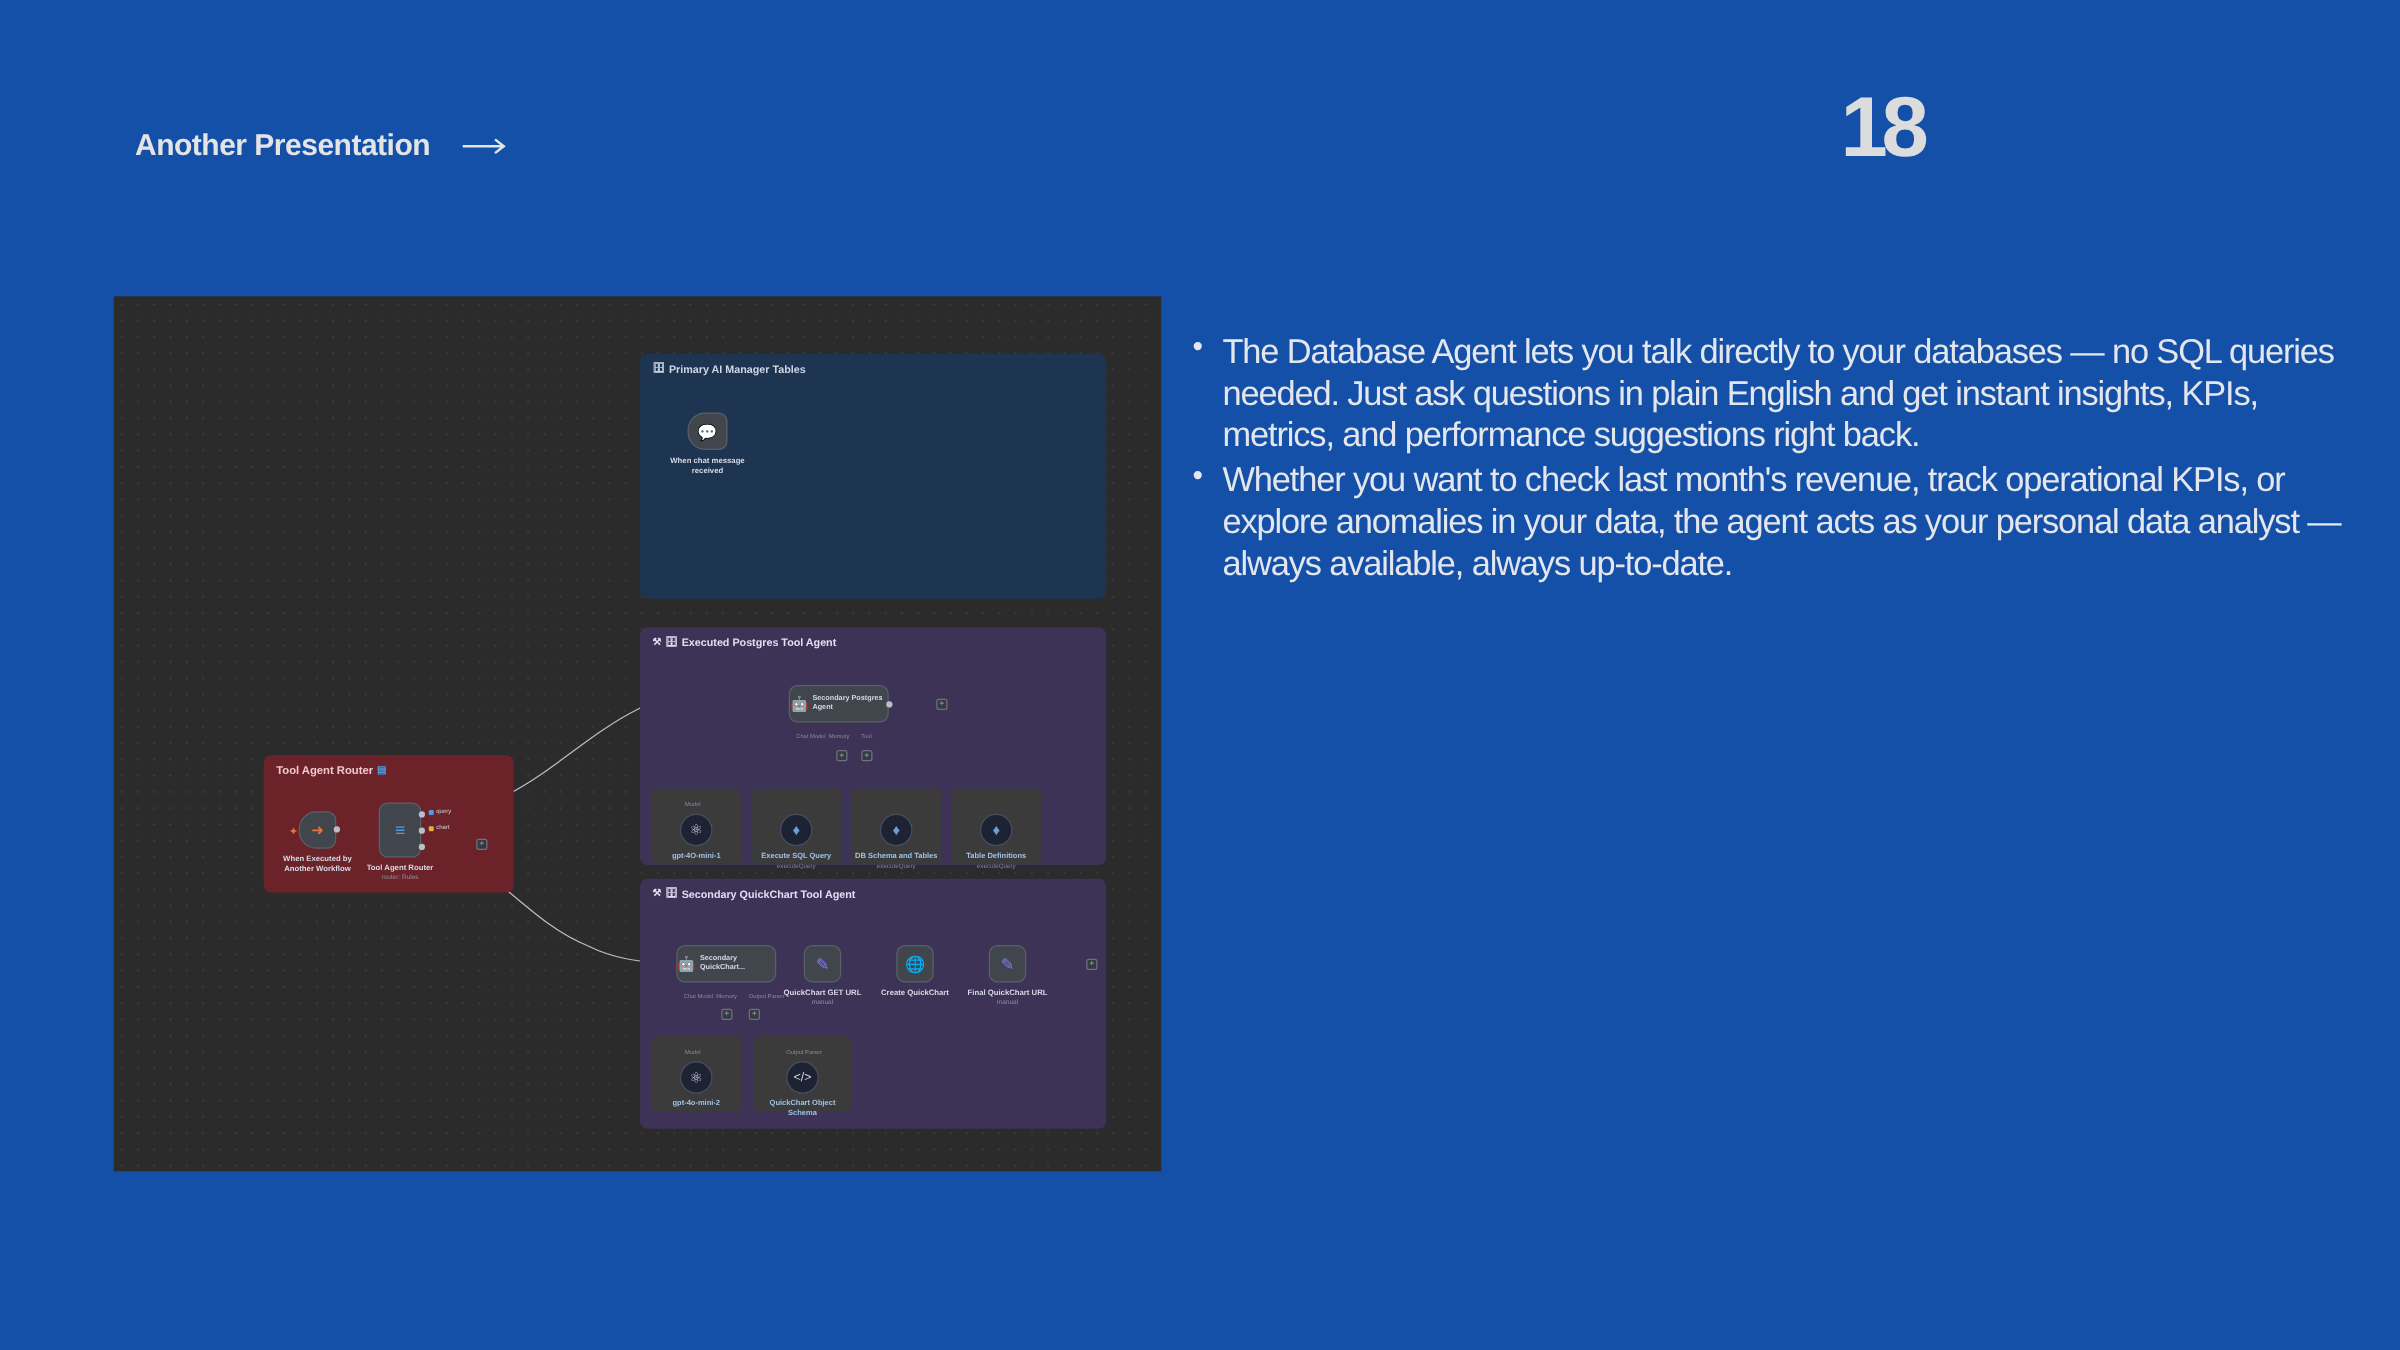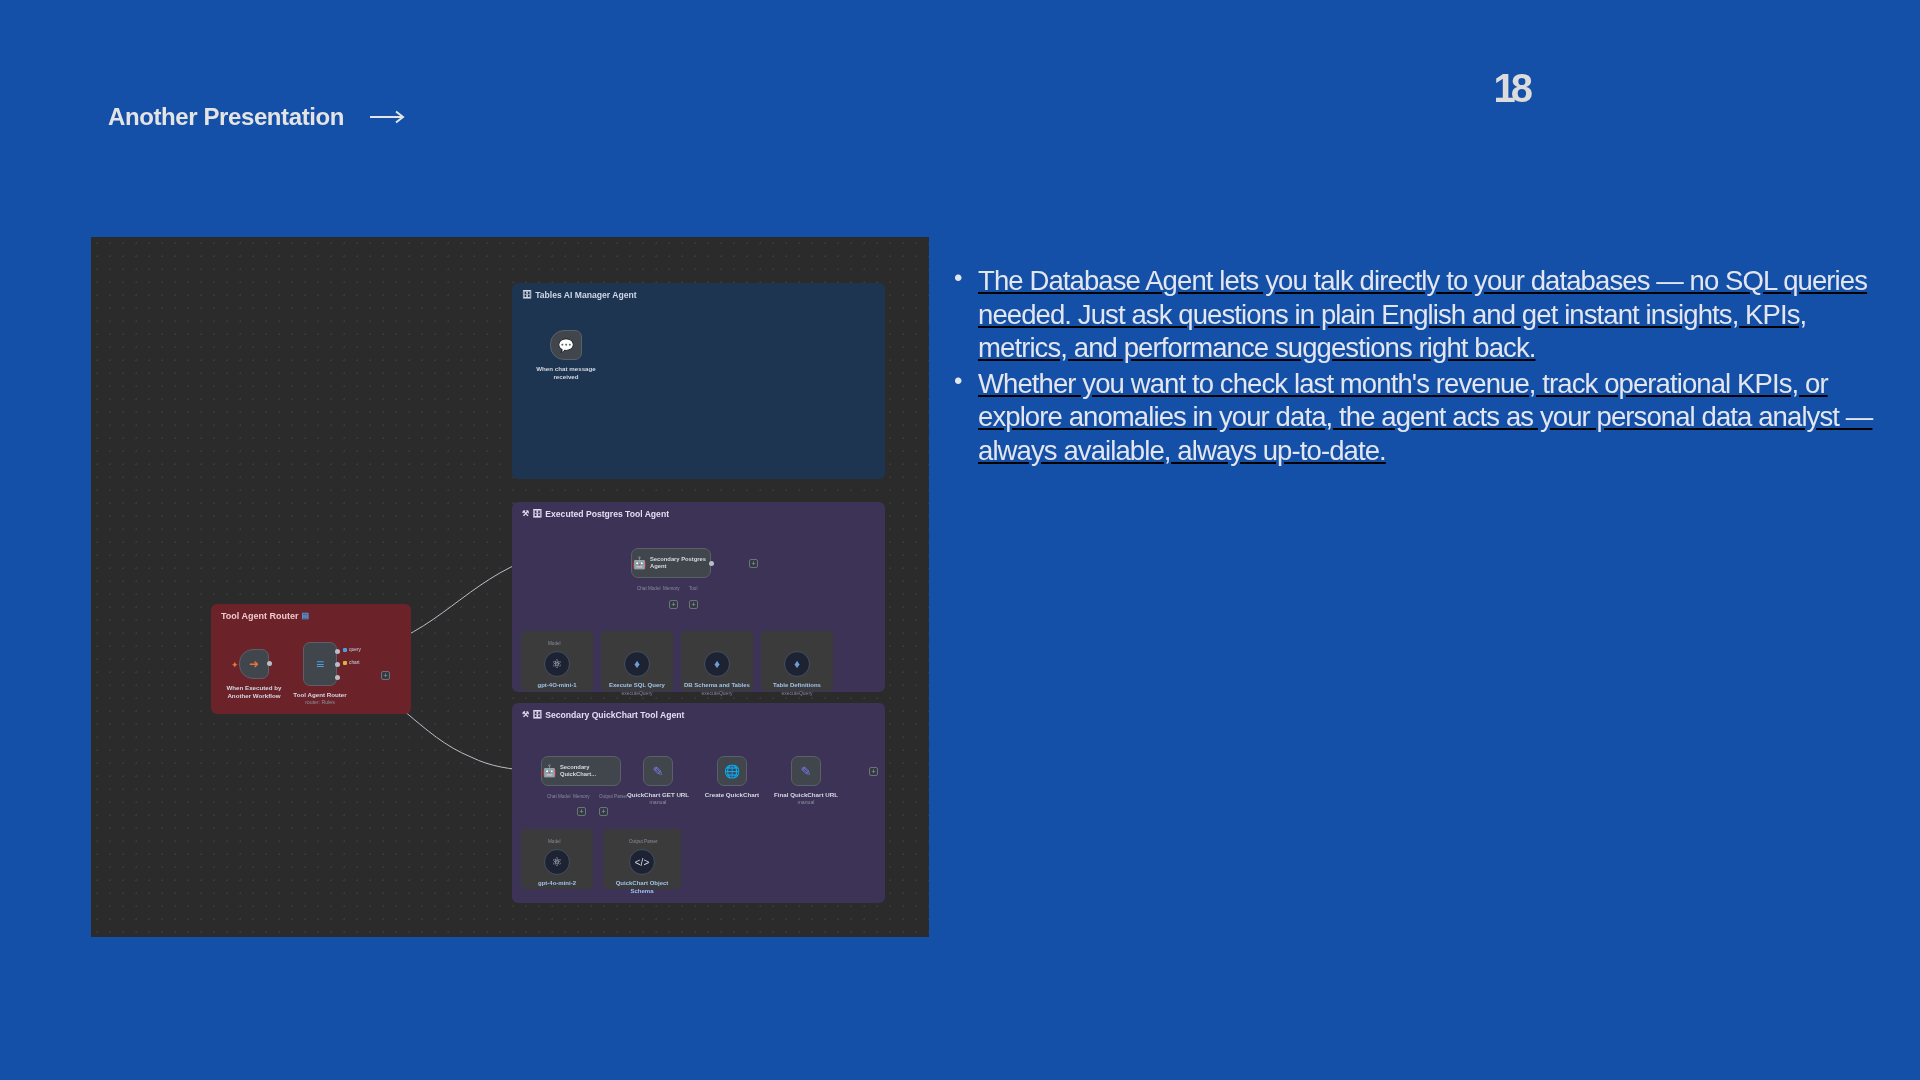--- a/index.html
+++ b/index.html
@@ -15,34 +15,34 @@
     position:absolute; left:108px; top:103px;
     display:flex; align-items:center; gap:26px;
   }
   .brand-label {
     font-size:24px; font-weight:bold; color:#e4e4e4;
     letter-spacing:-0.4px; white-space:nowrap;
   }
   .arrow-icon { display:block; color:#e4e4e4; }
 
   .page-number {
-    position:absolute; right:392px; top:68px;
-    font-size:40px; font-weight:bold; color:#dcdcdc;
+    position:absolute; right:382px; top:68px;
+    font-size:68px; font-weight:bold; color:#dcdcdc;
     letter-spacing:-5px; line-height:1;margin-left:28px;
   }
 
   
   .content-col {
     position:absolute; left:946px; top:240px; width:930px;
   }
   .content-title {
     font-size:49px; font-weight:bold; color:#e8e8e8;
     letter-spacing:-2.2px; line-height:1.05; white-space:nowrap;
   }
-  .bullet-list { margin-top:24px; list-style:none;text-decoration:underline; }
+  .bullet-list { margin-top:24px; list-style:none; }
   .bullet-list li {
     position:relative; padding-left:32px;
     font-size:27.5px; color:#e3e6ec; line-height:1.22;
     letter-spacing:-0.9px; margin-bottom:2px;
   }
   .bullet-list li::before {
     content:"\2022"; position:absolute; left:8px; top:-1px;
     font-size:24px; color:#e3e6ec;
   }
 
@@ -226,21 +226,21 @@
 
       <path d="M247,419 C330,410 360,360 420,330 C440,320 500,324 540,326"></path>
 
       <path d="M247,432 C300,450 330,500 380,520 C400,530 420,532 440,534"></path>
     </g>
   </svg>
 
   <div class="group g-primary">
     <div class="group-title">
       <span class="gicon">🗄</span>
-      <span>Tables AI Manager Agent</span>
+      <span>Primary AI Manager Tables</span>
     </div>
   </div>
 
   <div class="node" style="left:459px; top:93px; width:32px; height:30px; border-radius:14px 7px 7px 14px;">
     <span style="font-size:13px;">💬</span>
     <div class="node-title wrap">When chat message received</div>
   </div>
   <div class="spark" style="left:449px; top:341px;">✦</div>
   <div class="dot" style="left:488px; top:343px;"></div>
 

